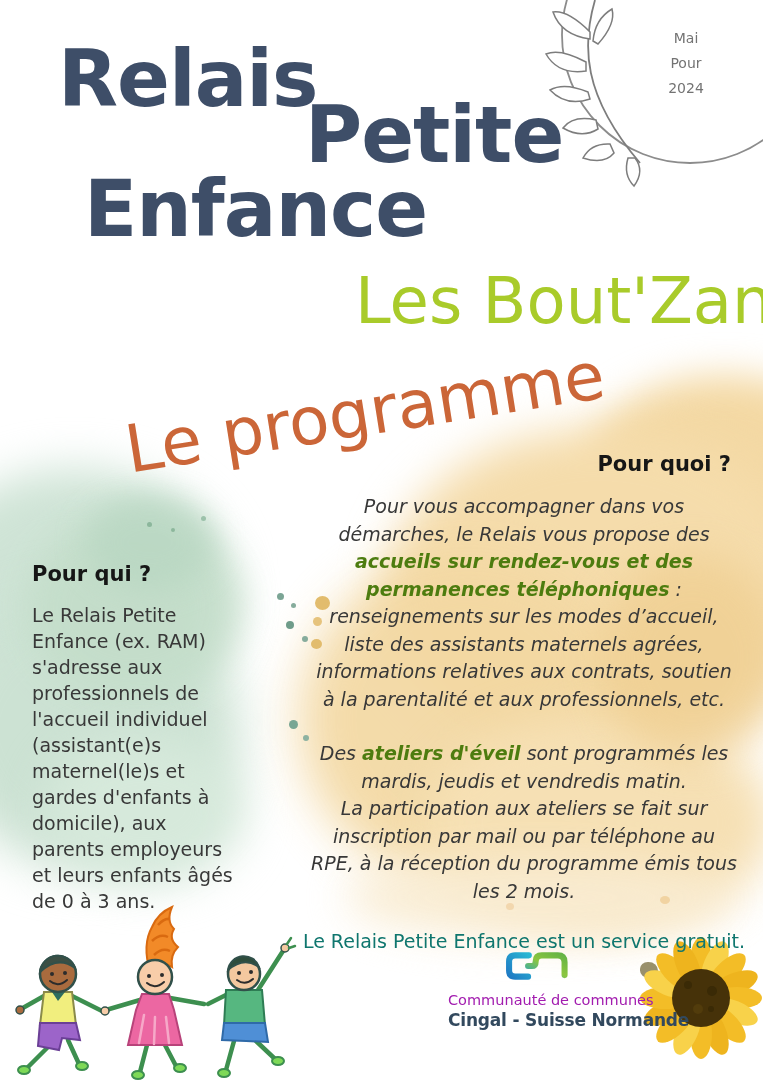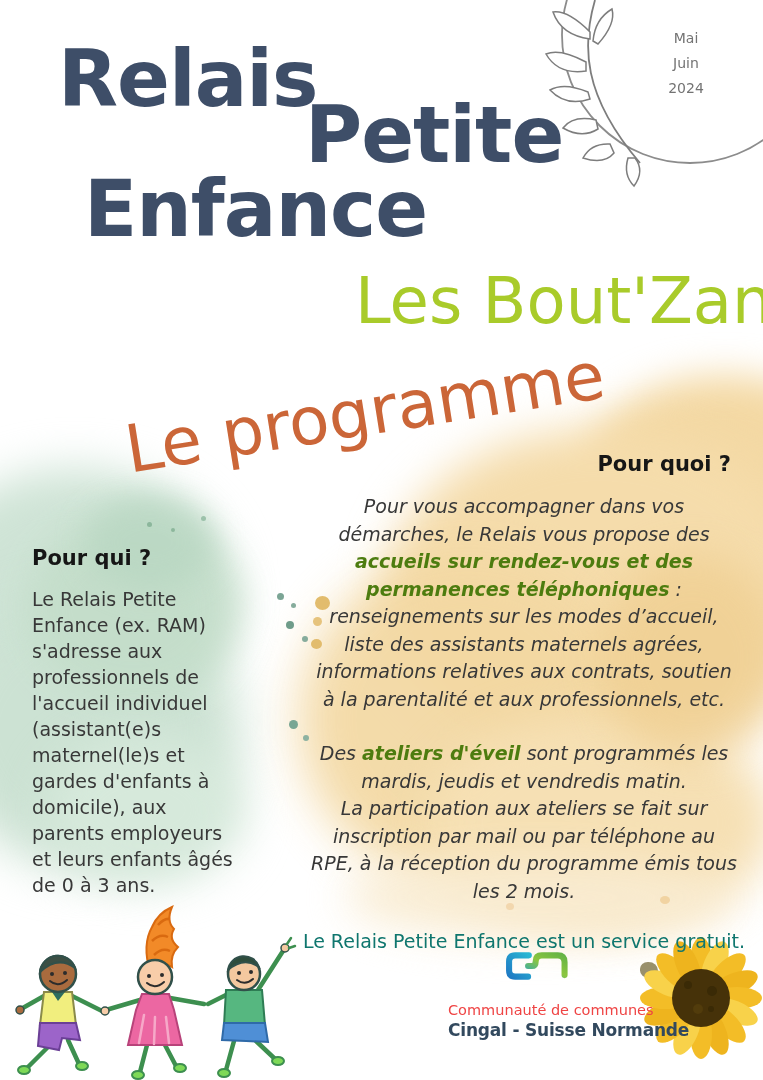--- a/index.html
+++ b/index.html
@@ -30,37 +30,37 @@
   }
   .t1{left:58px;top:40px;}
   .t2{left:305px;top:96px;}
   .t3{left:84px;top:170px;}
   .subtitle{left:355px;top:266px;font-size:64px;font-weight:500;color:#a9cb2a;white-space:nowrap;line-height:1.1;}
   .date-block{left:638px;top:26px;width:96px;text-align:center;color:#737373;font-size:14px;line-height:25px;}
   .program{
     left:126px;top:418px;font-size:66px;color:#cb6638;white-space:nowrap;line-height:1;
     transform:rotate(-9deg);transform-origin:0 50%;
   }
-  .left-col{left:32px;top:546px;width:235px;}
+  .left-col{left:32px;top:562px;width:235px;}
   .right-col{left:293px;top:452px;width:462px;text-align:center;}
   .sec-heading{font-size:21px;font-weight:bold;color:#161616;margin:0;}
   .right-col .sec-heading{text-align:right;padding-right:24px;}
   .body-text{
     font-size:19px;color:#383838;margin:0;white-space:pre-line;
   }
   .left-col .body-text{margin-top:16px;line-height:26px;text-align:left;}
   .right-col .body-text{line-height:27.5px;font-style:italic;}
   .para1{margin-top:17px;}
   .para2{margin-top:27px;}
   .gratuit{margin-top:25px;font-size:19px;color:#0f766e;}
   b{color:#4d7c0f;}
   
   .csn{position:absolute;left:448px;top:946px;width:186px;text-align:center;z-index:5;}
   .csn-glyph{display:block;margin:0 auto;}
-  .csn-l1{font-size:14.5px;color:#ef4444;line-height:20px;margin-top:14px;white-space:nowrap;}
+  .csn-l1{font-size:14.5px;color:#a21caf;line-height:20px;margin-top:4px;white-space:nowrap;}
   .csn-l2{font-size:17px;font-weight:bold;color:#32495e;line-height:21px;white-space:nowrap;letter-spacing:-0.2px;}
   .svg-abs{position:absolute;z-index:4;}
 </style>
 </head>
 <body>
 
 <div class="page">
 
   <div class="blob g1"></div>
   <div class="blob g2"></div>
@@ -102,21 +102,21 @@
     <path d="M 88,158 Q 83,175 94,186 Q 105,171 95,158 Z" fill="#ffffff" stroke="#7d7d7d" stroke-width="1.5"></path>
   </svg>
 
   <div class="title-line t1">Relais</div>
   <div class="title-line t2">Petite</div>
   <div class="title-line t3">Enfance</div>
   <div class="txt subtitle">Les Bout'Zans</div>
 
   <div class="txt date-block">
     <div>Mai</div>
-    <div>Juin</div>
+    <div>Pour</div>
     <div>2024</div>
   </div>
 
   <div class="txt program">Le programme</div>
 
   <div class="txt right-col">
     <h2 class="sec-heading">Pour quoi ?</h2>
     <p class="body-text para1"><span>Pour vous accompagner dans vos
 démarches, le Relais vous propose des
 </span><b>accueils sur rendez-vous et des

